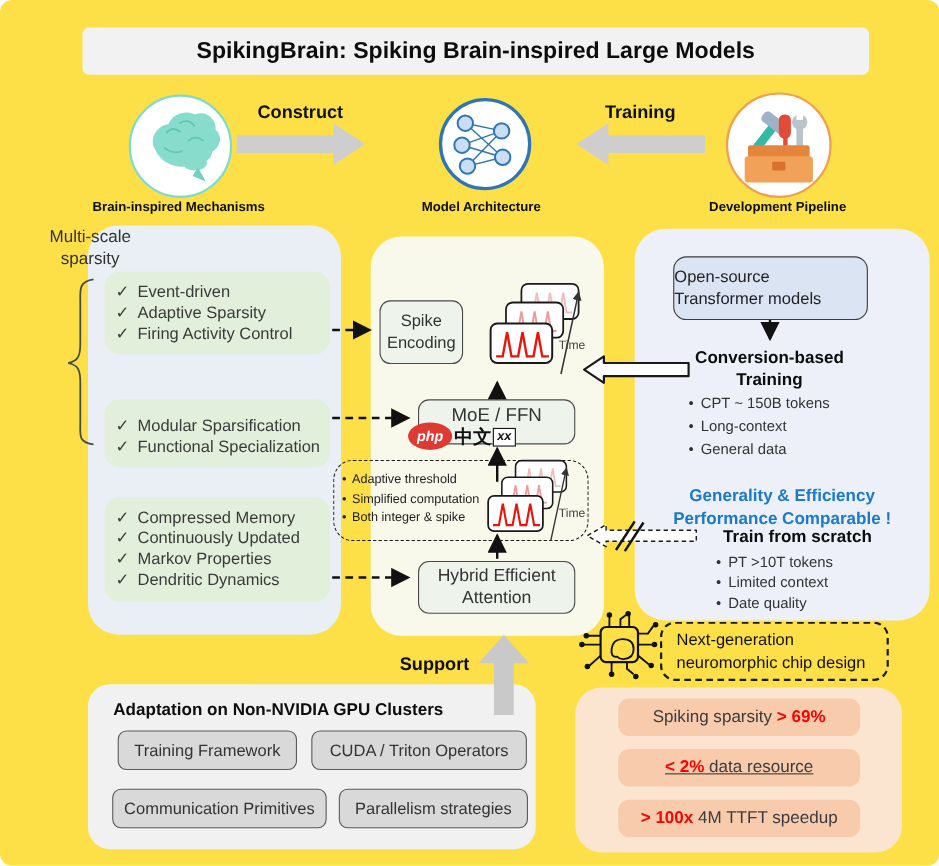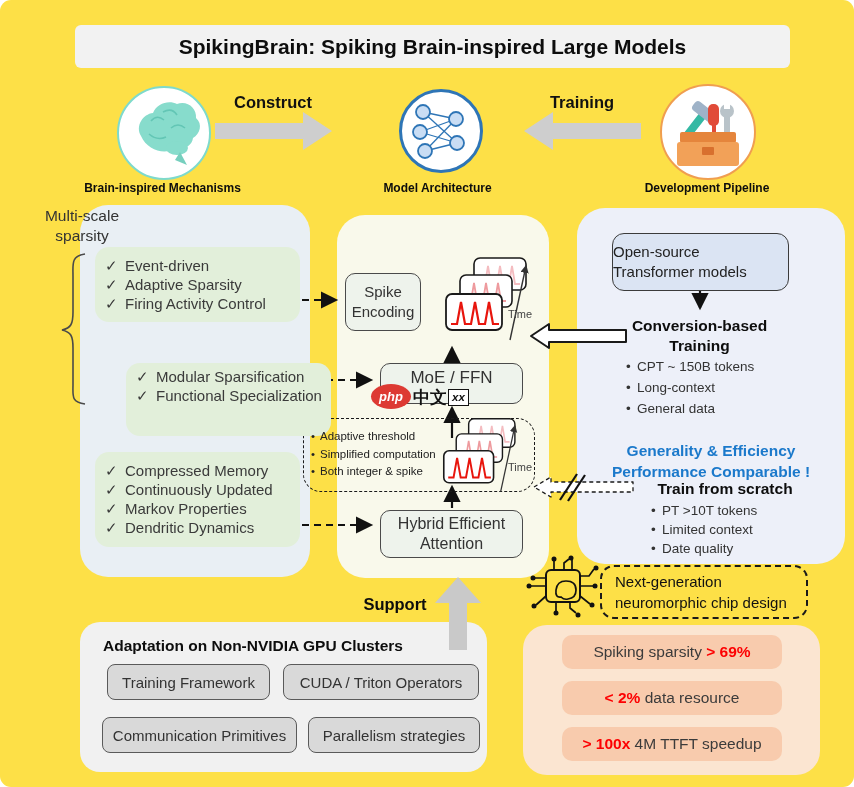--- a/index.html
+++ b/index.html
@@ -165,21 +165,21 @@
     <div>Multi-scale</div>
     <div>sparsity</div>
   </div>
 
   <div class="gbox" style="top:247px;height:75px;">
     <div class="chk"><span class="ck">✓</span><span>Event-driven</span></div>
     <div class="chk"><span class="ck">✓</span><span>Adaptive Sparsity</span></div>
     <div class="chk"><span class="ck">✓</span><span>Firing Activity Control</span></div>
   </div>
 
-  <div class="gbox" style="top:363px;height:73px;padding-top:4px;margin-left:31px;">
+  <div class="gbox" style="top:363px;height:62px;padding-top:15px;">
     <div class="chk"><span class="ck">✓</span><span>Modular Sparsification</span></div>
     <div class="chk"><span class="ck">✓</span><span>Functional Specialization</span></div>
   </div>
 
   <div class="gbox" style="top:452px;height:95px;">
     <div class="chk"><span class="ck">✓</span><span>Compressed Memory</span></div>
     <div class="chk"><span class="ck">✓</span><span>Continuously Updated</span></div>
     <div class="chk"><span class="ck">✓</span><span>Markov Properties</span></div>
     <div class="chk"><span class="ck">✓</span><span>Dendritic Dynamics</span></div>
   </div>
@@ -287,21 +287,21 @@
     </g>
   </svg>
   <div class="abs chipbox">
     <div>Next-generation</div>
     <div>neuromorphic chip design</div>
   </div>
 
   <div class="pill" style="top:635px;">
     <span>Spiking sparsity </span><b style="color:#fd0002;">&gt; 69%</b><span></span>
   </div>
-  <div class="pill" style="top:681px;">
+  <div class="pill" style="top:681px;text-decoration:underline;">
     <span></span><b style="color:#fd0002;">&lt; 2%</b><span> data resource</span>
   </div>
   <div class="pill" style="top:727px;">
     <span></span><b style="color:#fd0002;">&gt; 100x</b><span> 4M TTFT speedup</span>
   </div>
 
   <div class="abs adapt-title">Adaptation on Non-NVIDIA GPU Clusters</div>
   <div class="graybox" style="left:107px;top:664px;width:161px;height:34px;">
       <span>Training Framework</span>
     </div>

